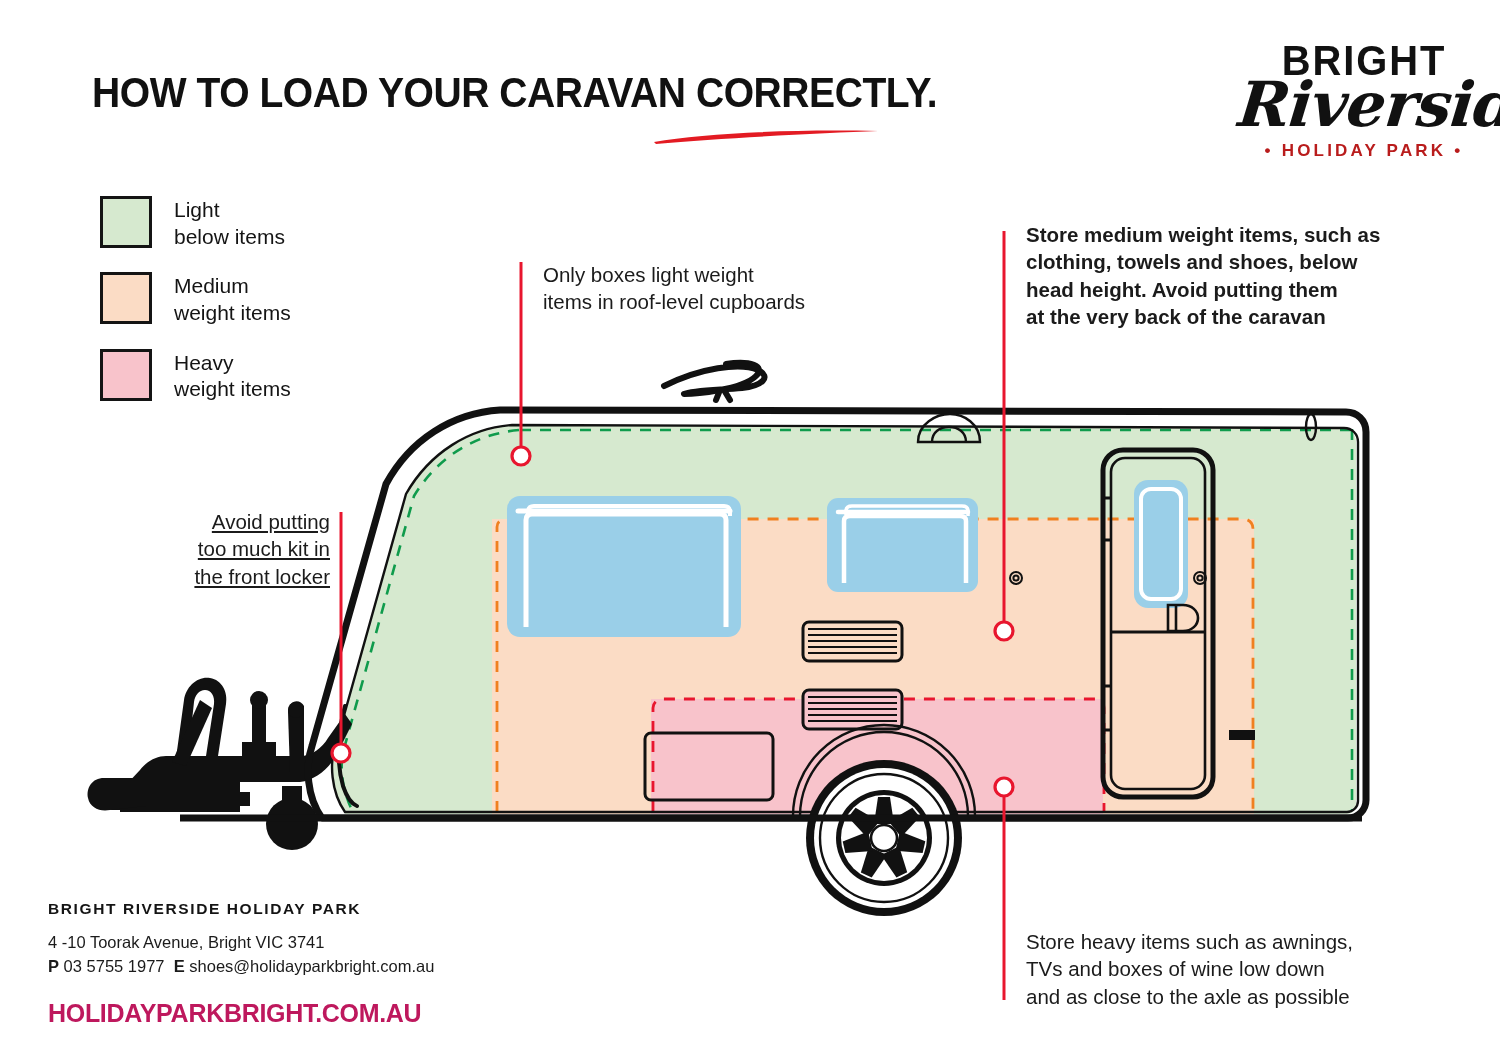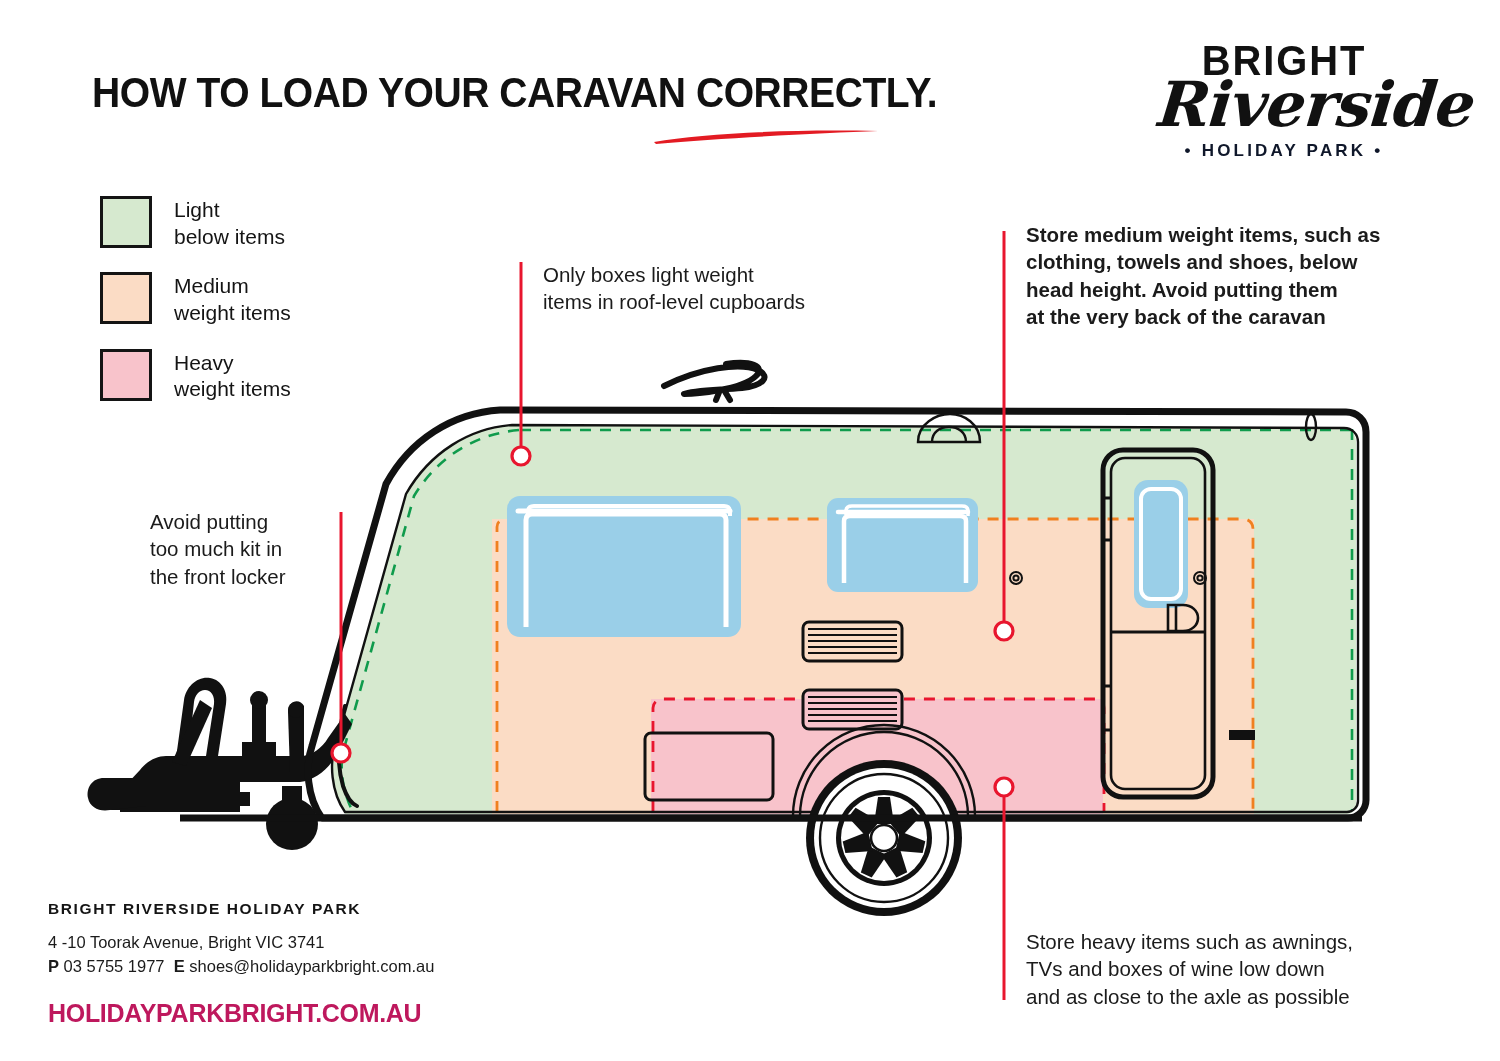--- a/index.html
+++ b/index.html
@@ -9,41 +9,41 @@
   .abs{position:absolute;}
 
   
   #title-block{left:92px;top:72px;}
   #page-title{font-family:"Liberation Sans Narrow","Liberation Sans",sans-serif;
     font-weight:bold;font-size:42px;letter-spacing:-0.5px;line-height:1;
     white-space:nowrap;transform:scaleX(0.93);transform-origin:left top;color:#111;}
   #title-underline{position:absolute;left:560px;top:56px;width:230px;height:18px;}
 
   
-  #logo{left:1159px;top:40px;width:250px;height:150px;text-align:center;}
+  #logo{left:1239px;top:40px;width:250px;height:150px;text-align:center;}
   #logo-bright{font-family:"Liberation Sans Narrow","Liberation Sans",sans-serif;
     font-weight:bold;font-size:42px;letter-spacing:2px;line-height:1;color:#111;
     transform:scaleX(0.95);}
   #logo-script{font-family:"DejaVu Serif","Liberation Serif",serif;font-style:italic;
     font-weight:bold;font-size:62px;line-height:0.92;color:#111;margin-top:-6px;
     letter-spacing:-1px;transform:skewX(-6deg);}
   #logo-holiday{font-family:"Liberation Sans","DejaVu Sans",sans-serif;font-weight:bold;
-    font-size:17px;letter-spacing:3.2px;margin-top:8px;color:#0f172a;}
+    font-size:17px;letter-spacing:3.2px;margin-top:8px;color:#b91c1c;}
 
   
   #legend{left:100px;top:196px;}
   .legend-row{display:flex;align-items:flex-start;margin-bottom:22px;}
   .legend-swatch{width:52px;height:52px;border:3px solid #141414;box-sizing:border-box;flex:0 0 auto;}
   .legend-label{margin-left:22px;font-size:21px;line-height:1.27;color:#141414;padding-top:1px;}
 
   
   .callout{font-size:20.5px;line-height:1.33;color:#1b1b1b;}
   #callout-roof{left:543px;top:261px;width:340px;}
   #callout-medium{left:1026px;top:221px;width:430px;font-weight:bold;}
-  #callout-front{left:150px;top:508px;width:180px;text-align:left;}
+  #callout-front{left:150px;top:508px;width:180px;text-align:right;text-decoration:underline;}
   #callout-heavy{left:1026px;top:928px;width:420px;}
 
   
   #footer{left:48px;top:900px;}
   #footer-name{font-family:"Liberation Sans","DejaVu Sans",sans-serif;font-weight:bold;
     font-size:15.5px;letter-spacing:1.6px;color:#141414;}
   #footer-address{font-size:16.5px;color:#1b1b1b;margin-top:13px;line-height:1.45;}
   #footer-contact{font-size:16.5px;color:#1b1b1b;line-height:1.45;}
   #footer-contact b{font-weight:bold;}
   #footer-url{font-family:"Liberation Sans","DejaVu Sans",sans-serif;font-weight:bold;

